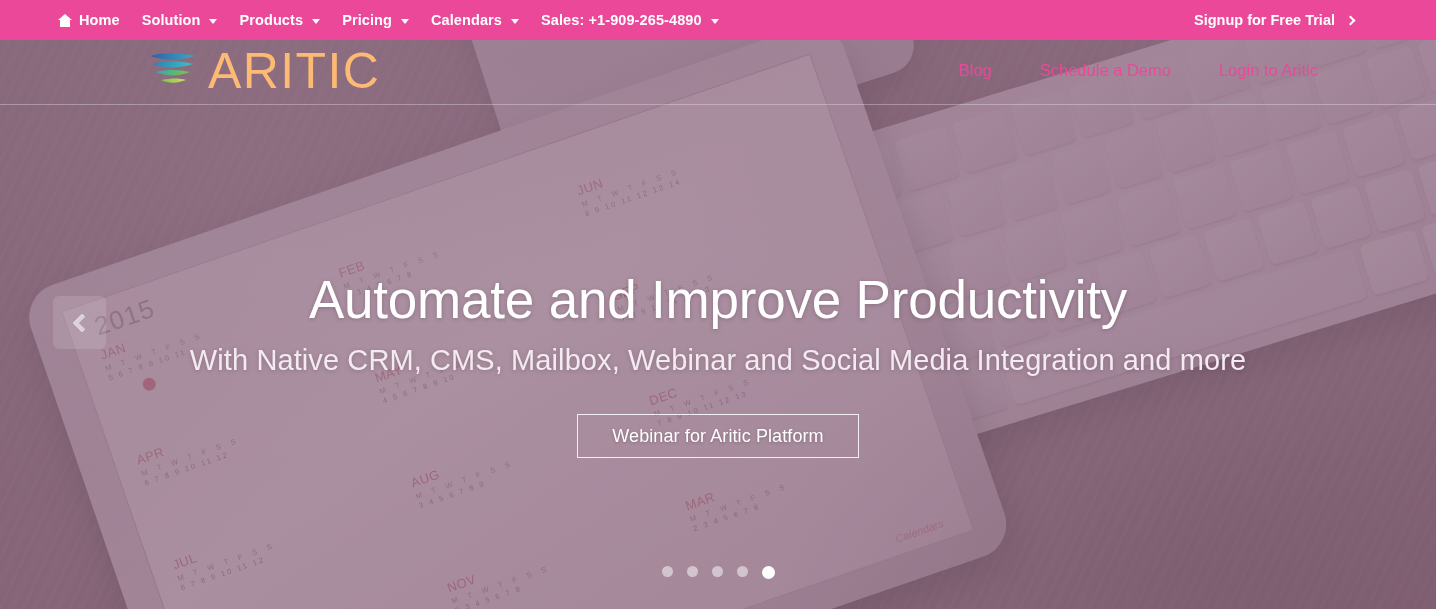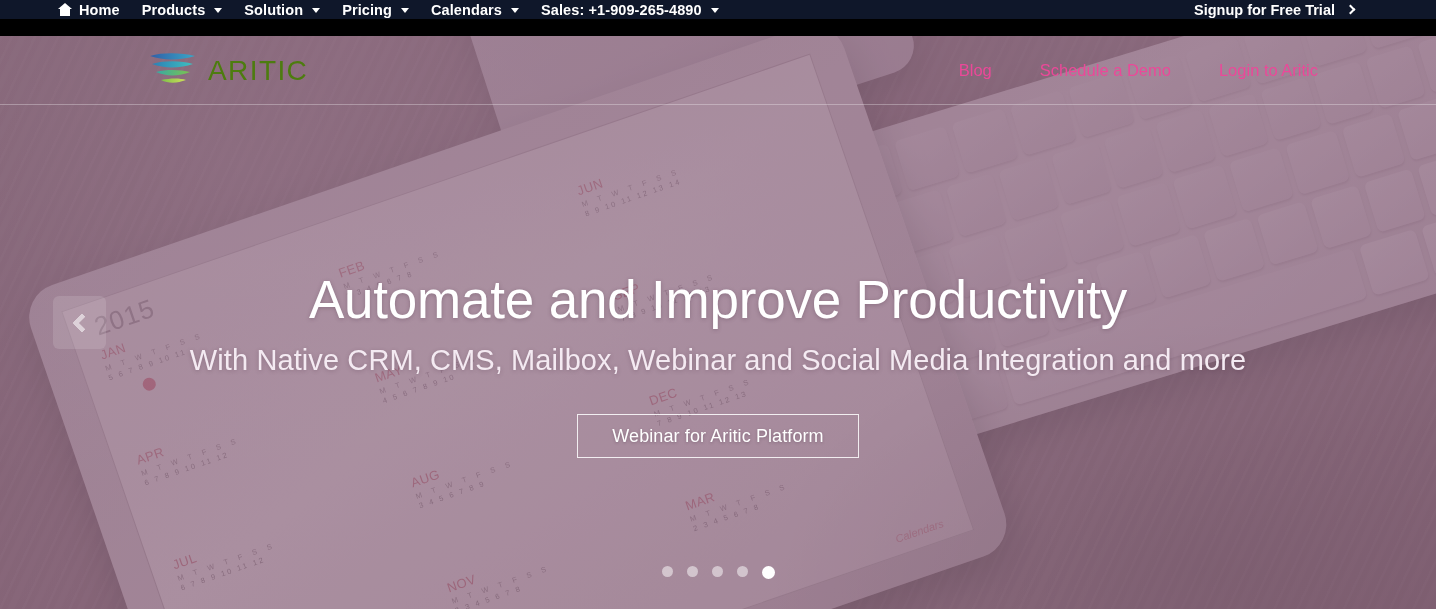--- a/index.html
+++ b/index.html
@@ -17,22 +17,22 @@
     width: 1436px;
     height: 609px;
     overflow: hidden;
   }
 
   
   .topbar {
     position: absolute;
     top: 0; left: 0;
     width: 1436px;
-    height: 19px;
-    background: #0f172a;
+    height: 40px;
+    background: #ec4899;
     display: flex;
     align-items: center;
     z-index: 40;
   }
   .topbar-left {
     display: flex;
     align-items: center;
     margin-left: 57px;
     height: 36px;
   }
@@ -292,22 +292,22 @@
   }
   .logo {
     position: absolute;
     left: 148px;
     display: flex;
     align-items: center;
     cursor: pointer;
   }
   .logo-mark { width: 54px; height: 42px; margin-right: 6px; flex: none; }
   .logo-text {
-    color: #4d7c0f;
-    font-size: 28px;
+    color: #fdba74;
+    font-size: 50px;
     letter-spacing: 1.4px;
     font-weight: 400;
     line-height: 1;
   }
   .header-nav {
     position: absolute;
     right: 118px;
     display: flex;
     align-items: center;
     gap: 48px;
@@ -413,26 +413,26 @@
 
   <div class="topbar">
     <div class="topbar-left">
 
       <div class="topnav-item">
         <span class="home-icon"></span>
         <span>Home</span>
       </div>
 
       <div class="topnav-item">
+        <span>Solution</span>
+        <span class="caret-down"></span>
+      </div>
+
+      <div class="topnav-item">
         <span>Products</span>
-        <span class="caret-down"></span>
-      </div>
-
-      <div class="topnav-item">
-        <span>Solution</span>
         <span class="caret-down"></span>
       </div>
 
       <div class="topnav-item">
         <span>Pricing</span>
         <span class="caret-down"></span>
       </div>
 
       <div class="topnav-item">
         <span>Calendars</span>

